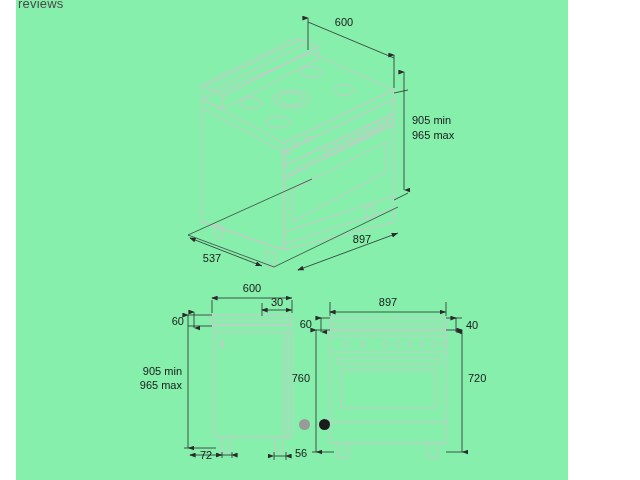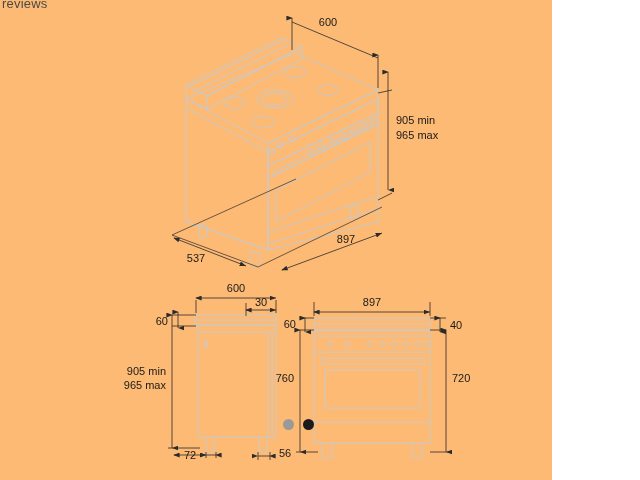--- a/index.html
+++ b/index.html
@@ -10,25 +10,25 @@
   body {
     width: 640px;
     height: 480px;
     overflow: hidden;
     font-family: "Liberation Sans", sans-serif;
     color: #1a1a1a;
     position: relative;
   }
   #stage {
     position: absolute;
-    left: 0;
+    left: 16px;
     top: 0;
     width: 552px;
     height: 480px;
-    background: #fdba74;
+    background: #86efac;
   }
   .page-crumb {
     position: absolute;
     left: 2px;
     top: -4px;
     font-size: 13px;
     color: #4a4a4a;
     letter-spacing: 0.2px;
     white-space: nowrap;
   }

